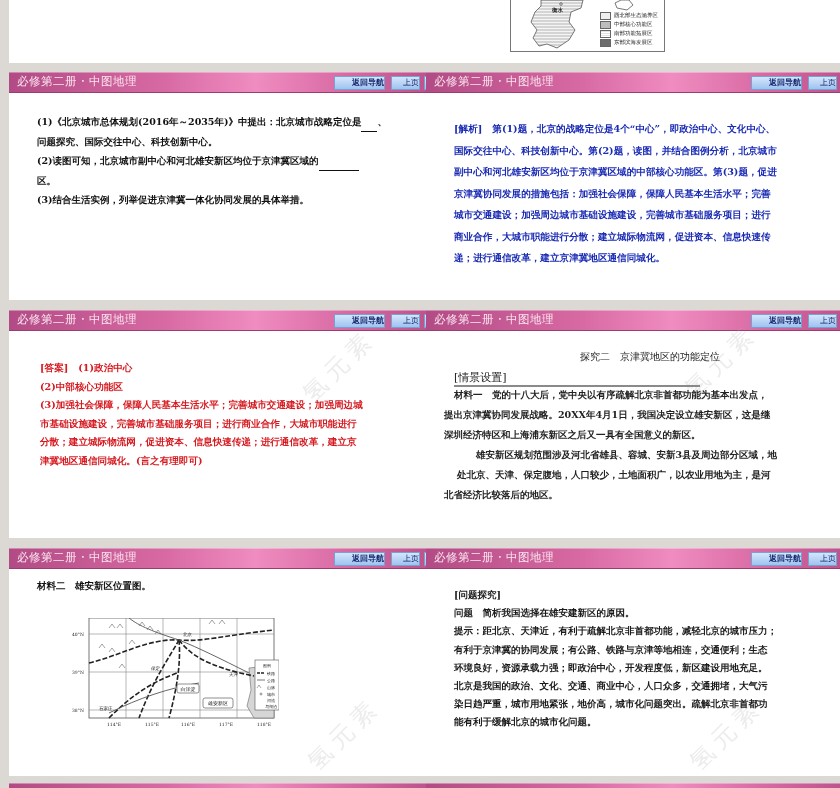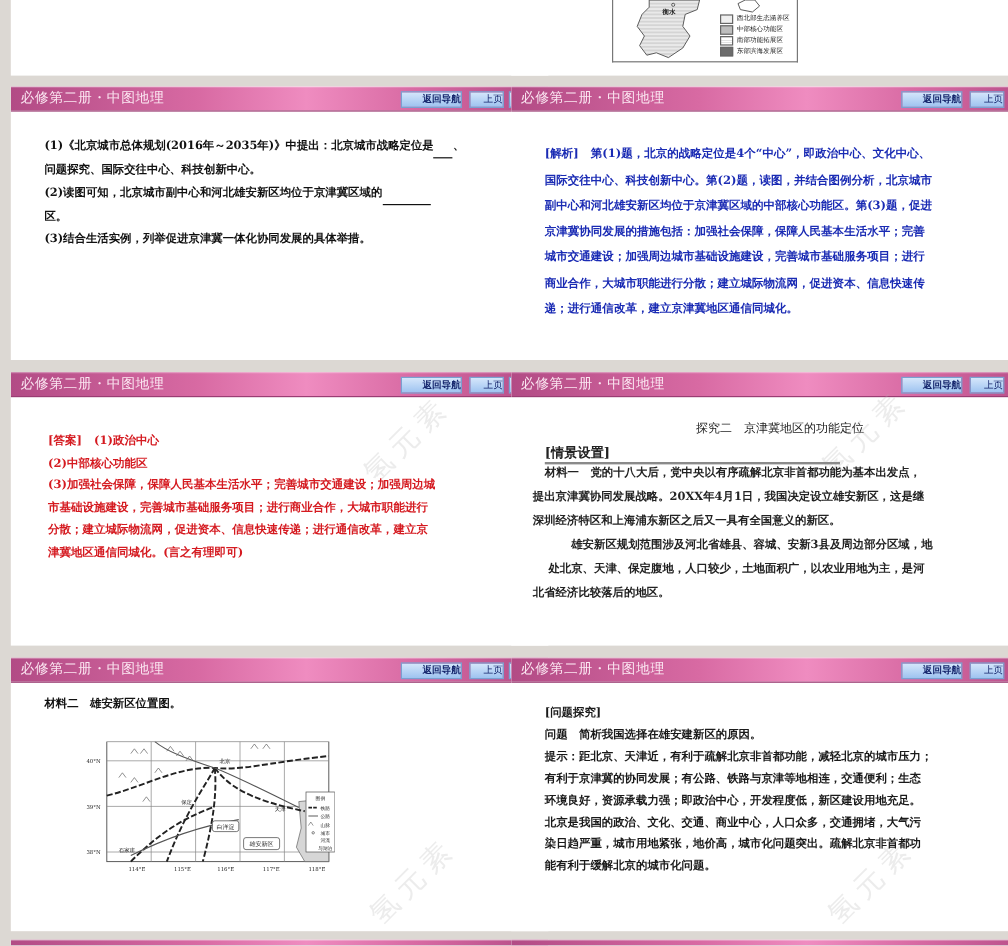--- a/index.html
+++ b/index.html
@@ -45,21 +45,21 @@
   .blue { color: #1a2bb4; font-weight: bold; }
   .red { color: #d51a20; font-weight: bold; }
 
   .watermark {
     position: absolute; font-size: 24px; color: rgba(180,180,180,0.25);
     transform: rotate(-45deg); pointer-events: none;
     font-family: "DejaVu Sans", sans-serif; letter-spacing: 6px;
   }
   .blank { display: inline-block; border-bottom: 1px solid #111; }
   .section-label {
-    display: inline-block; font-size: 11px; font-weight: bold; color:#222;
+    display: inline-block; font-size: 11px; font-weight: normal; color:#222;
   }
   .underline-bar { position: absolute; height: 2px; background: #8a8a8a; }
   .legend-row { display: flex; align-items: center; gap: 3px; font-size: 5.5px; color: #222; height: 9px; }
   .legend-sw { width: 9px; height: 6px; border: 1px solid #666; }
 </style>
 </head>
 <body>
 
 <div class="slide" style="left:9px; top:0; height:63px;"></div>
 

